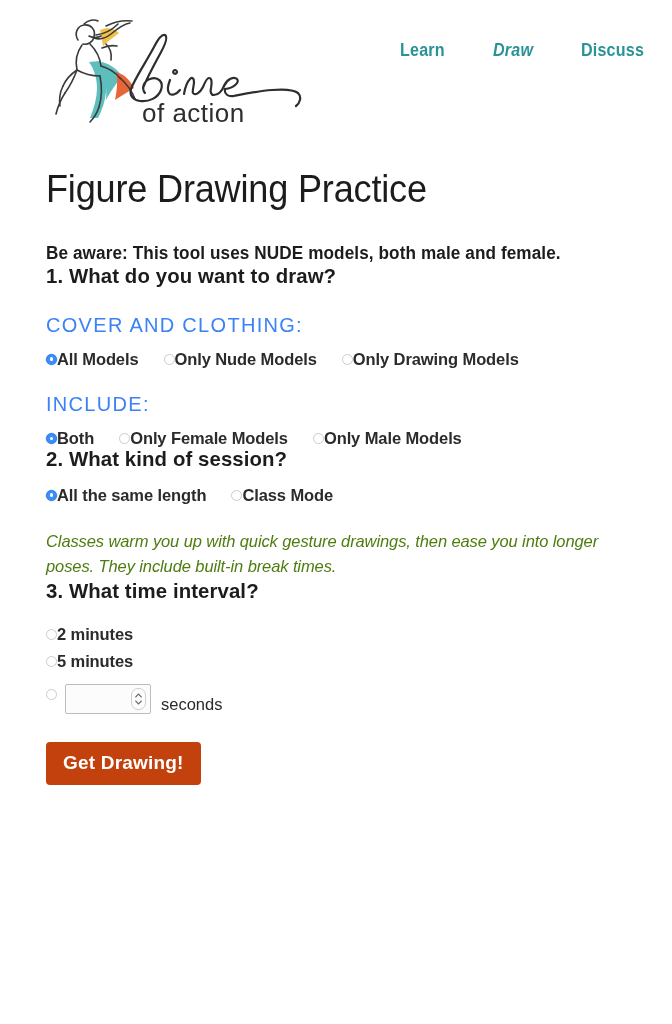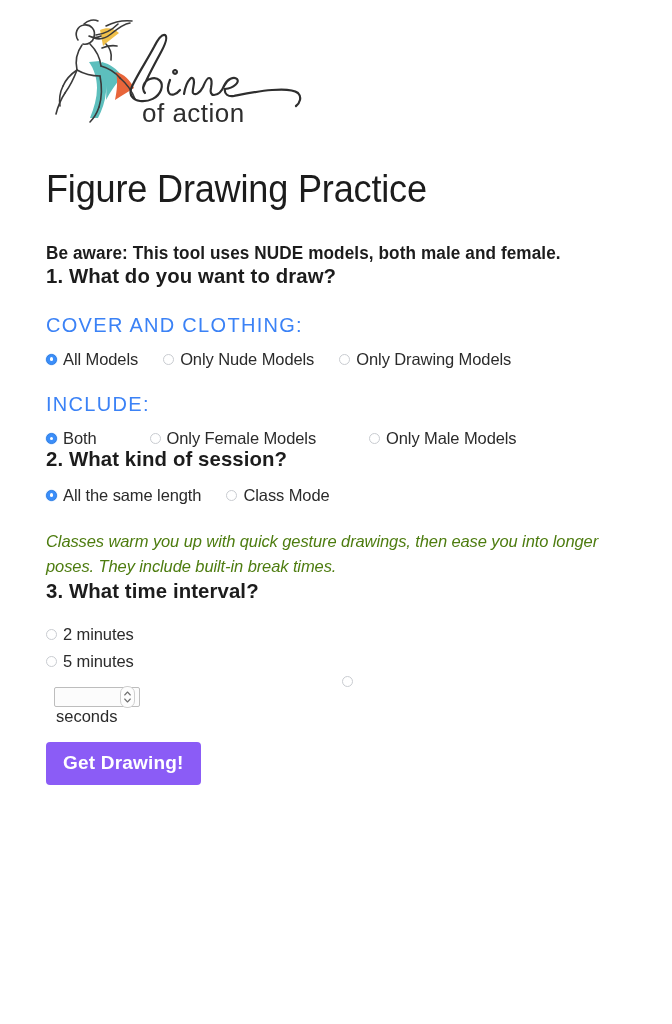--- a/index.html
+++ b/index.html
@@ -111,21 +111,21 @@
     color: #3b82f6;
     text-transform: uppercase;
   }
 
   
   .radio-row {
     display: flex;
     align-items: center;
     margin-top: 14px;
   }
-  .radio-row.row-include { margin-top: 14px; gap: 28px; }
+  .radio-row.row-include { margin-top: 14px; }
   .radio-row.row-session { margin-top: 16px; align-items: flex-end; }
 
   .opt {
     display: flex;
     align-items: center;
     white-space: nowrap;
     cursor: pointer;
   }
   .radio-row .opt + .opt { margin-left: 25px; }
 
@@ -151,37 +151,36 @@
     left: 50%;
     top: 50%;
     width: 3.4px;
     height: 3.4px;
     margin-left: -1.7px;
     margin-top: -1.7px;
     border-radius: 50%;
     background: #ffffff;
   }
   .opt-label {
-    margin-left: 6px;
     font-size: 16.5px;
     line-height: 1;
     color: #2b2b2b;
     letter-spacing: -0.1px;
+    font-weight: bold;
   }
 
   
   .radio-list { margin-top: 18px; }
   .radio-list .opt { margin-top: 0; height: 27px; }
 
   .custom-row {
     display: flex;
-    align-items: flex-start;
+    align-items: flex-end;
     height: 38px;
     margin-top: 1px;
-    flex-direction: column;
   }
   .custom-row .radio { align-self: center; }
 
   .num-input {
     position: relative;
     box-sizing: border-box;
     margin-left: 8px;
     width: 86px;
     height: 30px;
     background: #fcfcfc;
@@ -220,21 +219,21 @@
     color: #4d7c0f;
     max-width: 600px;
     letter-spacing: -0.1px;
   }
 
   
   .submit {
     display: inline-block;
     margin-top: 28px;
     padding: 10px 17px 11px 17px;
-    background: #8b5cf6;
+    background: #c2410c;
     color: #ffffff;
     border: none;
     border-radius: 4px;
     font-family: "Liberation Sans Narrow", "Liberation Sans", sans-serif;
     font-weight: bold;
     font-size: 19px;
     letter-spacing: 0.2px;
     cursor: pointer;
   }
 </style>
@@ -281,20 +280,25 @@
           <path d="M131 56 a1.9 1.9 0 1 0 0.1 0"></path>
           <path d="M140 80 C141 74, 143 68, 146 65 C148 63, 150 64, 150 68 C150 72, 148 77, 149 79 C151 82, 156 79, 159 73 C161 68, 163 64, 165 64 C168 64, 168 69, 167 74 C166 78, 167 81, 170 81 C174 81, 178 77, 180 72"></path>
           <path d="M180 72 C183 65, 190 62, 193 65 C196 68, 190 74, 181 75"></path>
           <path d="M181 75 C180 80, 184 83, 190 82 C200 80, 214 77, 228 76 C240 75, 250 76, 254 79 C258 83, 256 89, 252 92"></path>
         </g>
 
         <text x="98" y="108" font-family="'Liberation Sans', sans-serif" font-size="26" fill="#2e2e2e" letter-spacing="0.5">of action</text>
       </svg>
     </a>
 
+    <nav class="nav">
+      <a href="#">Learn</a>
+      <a href="#" class="active">Draw</a>
+      <a href="#">Discuss</a>
+    </nav>
   </div>
 
   <div class="main">
 
     <h1 class="page-title">Figure Drawing Practice</h1>
 
     <p class="warning">Be aware: This tool uses NUDE models, both male and female.</p>
 
     
     <h2 class="question q1">1. What do you want to draw?</h2>

